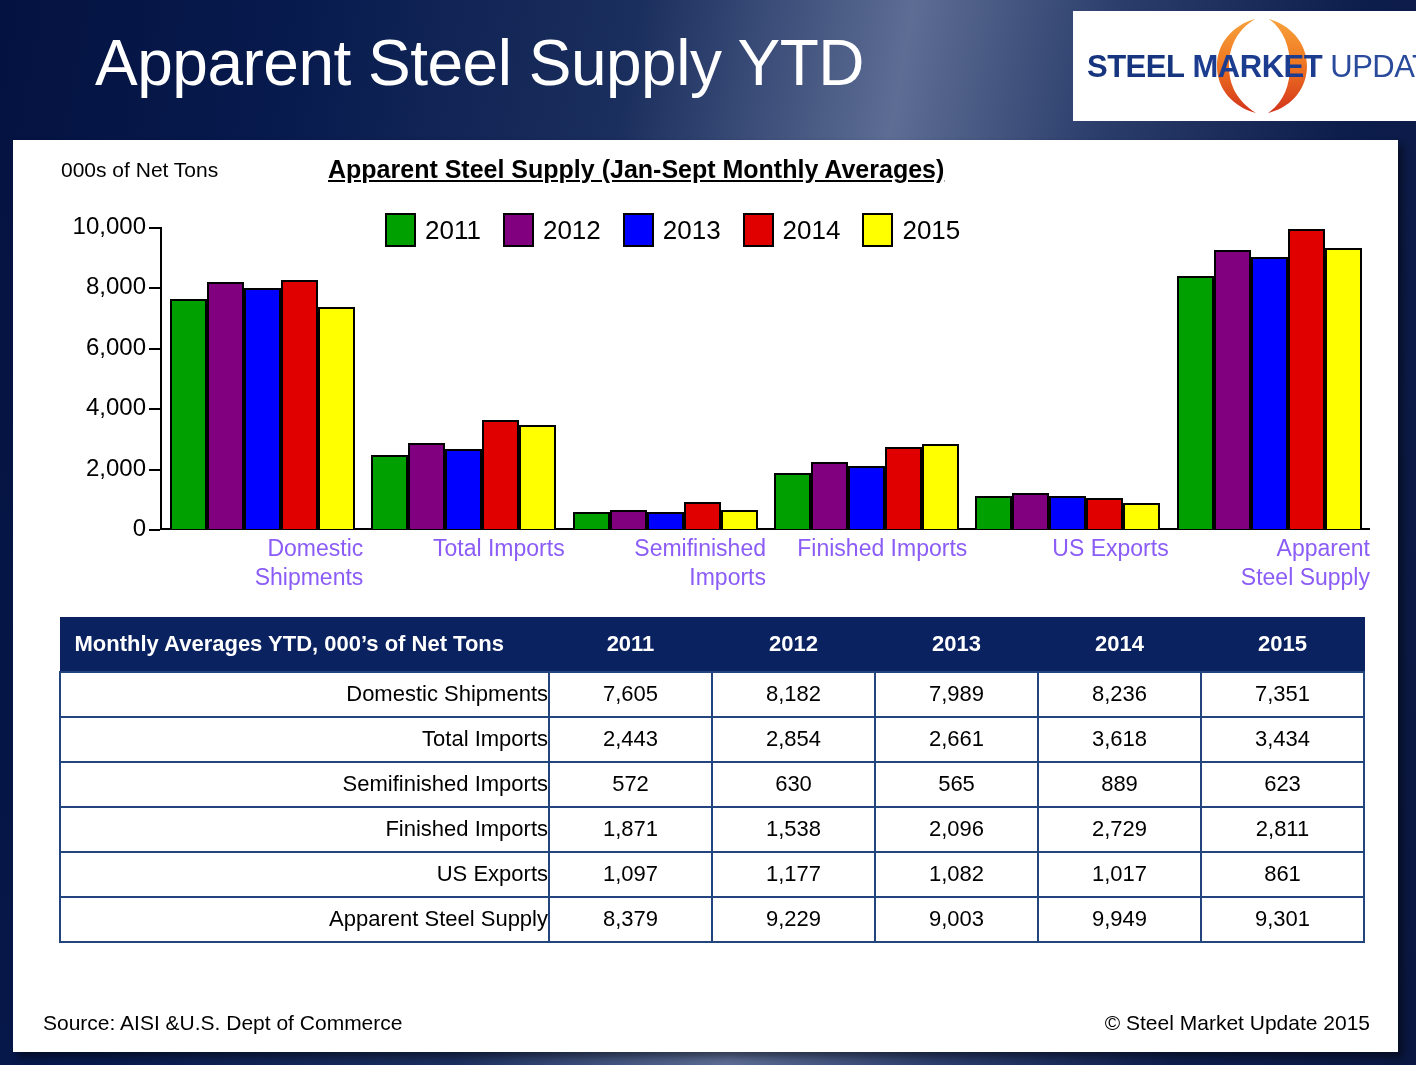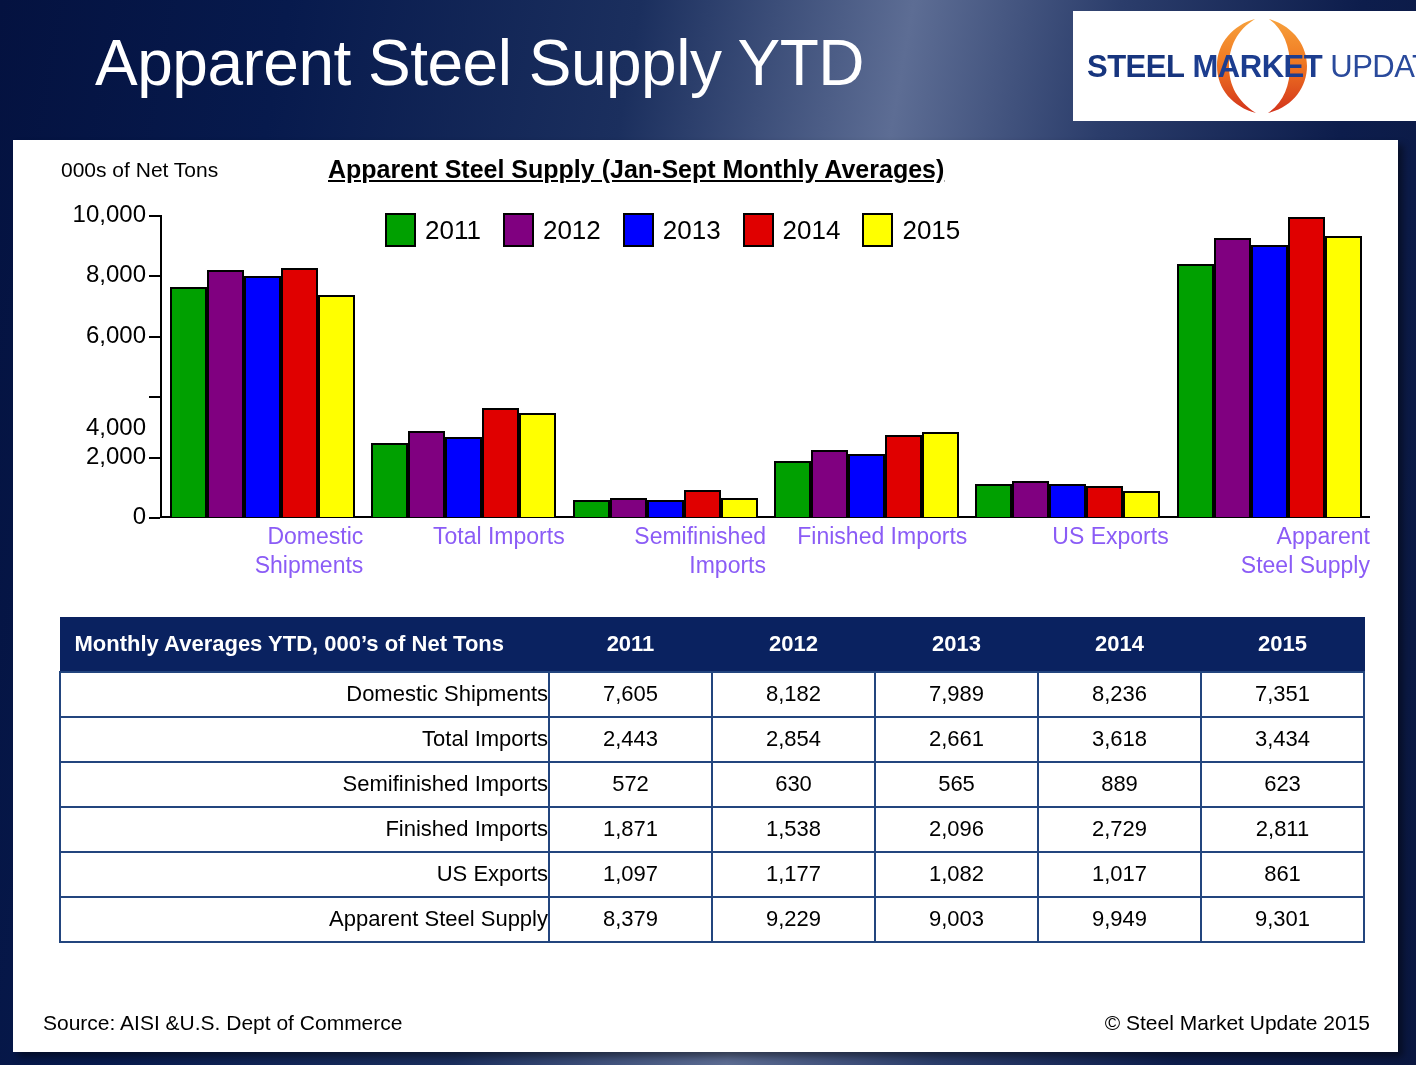--- a/index.html
+++ b/index.html
@@ -71,21 +71,21 @@
     display: flex; align-items: center; gap: 22px;
   }
   .legend-item { display: flex; align-items: center; gap: 9px; }
   .legend-swatch {
     width: 31px; height: 34px; border: 2px solid #000;
   }
   .legend-label { font-size: 26px; color: #000; }
 
   
   #plot-wrap {
-    position: absolute; left: 0; top: 0; width: 1385px; height: 470px;
+    position: absolute; left: 0; top: 12px; width: 1385px; height: 470px;
   }
   #yaxis-labels {
     position: absolute; left: 30px; top: 74px;
     width: 103px; height: 302px;
   }
   .ytick {
     position: absolute; right: 0; font-size: 24px; color: #000;
     transform: translateY(-50%); white-space: nowrap;
   }
   #axis-line-y {
@@ -207,21 +207,21 @@
         <div class="legend-swatch" style="background: rgb(255, 255, 0);"></div>
         <span class="legend-label">2015</span>
       </div>
     </div>
 
   <div id="plot-wrap">
     <div id="yaxis-labels">
         <div class="ytick" style="top: 0px;">10,000</div>
         <div class="ytick" style="top: 60.4px;">8,000</div>
         <div class="ytick" style="top: 120.8px;">6,000</div>
-        <div class="ytick" style="top: 181.2px; margin-top: 32px;">4,000</div>
+        <div class="ytick" style="top: 181.2px;">4,000</div>
         <div class="ytick" style="top: 241.6px;">2,000</div>
         <div class="ytick" style="top: 302px;">0</div>
       </div>
     <div id="axis-line-y"></div>
     <div id="axis-line-x"></div>
     <div id="plot-area">
         <div class="bar-group">
           <div class="bar" style="background: rgb(0, 160, 0); height: 229.671px;"></div>
           <div class="bar" style="background: rgb(128, 0, 128); height: 247.096px;"></div>
           <div class="bar" style="background: rgb(0, 0, 255); height: 241.268px;"></div>

